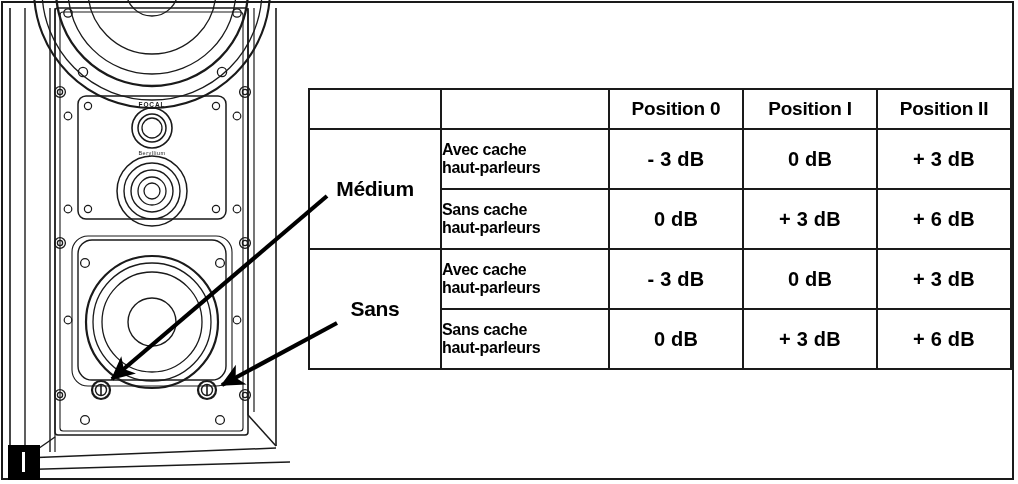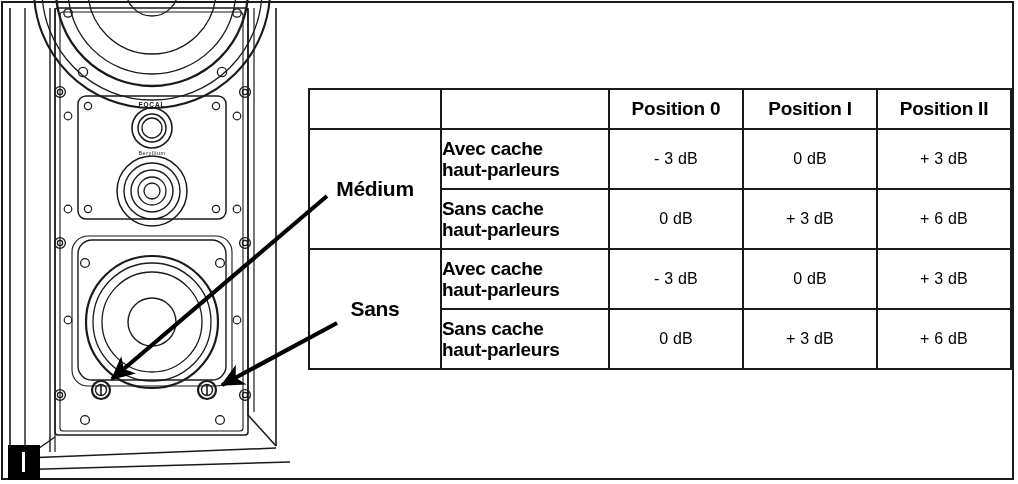--- a/index.html
+++ b/index.html
@@ -73,31 +73,31 @@
     font-weight: bold;
     letter-spacing: -0.3px;
     position: relative;
   }
   .band-label {
     display: inline-block;
     position: relative;
     top: 0px;
   }
   .cache-cell {
-    font-size: 19px;
+    font-size: 16px;
     font-weight: bold;
     line-height: 1.12;
     letter-spacing: -0.3px;
     padding: 6px 0 6px 9px;
     height: 58px;
   }
   .val-cell {
     text-align: center;
-    font-size: 16px;
-    font-weight: normal;
+    font-size: 20px;
+    font-weight: bold;
     height: 58px;
     letter-spacing: 0.2px;
   }
 
   
   #arrow-overlay {
     position: absolute;
     left: 0;
     top: 0;
     width: 1018px;

